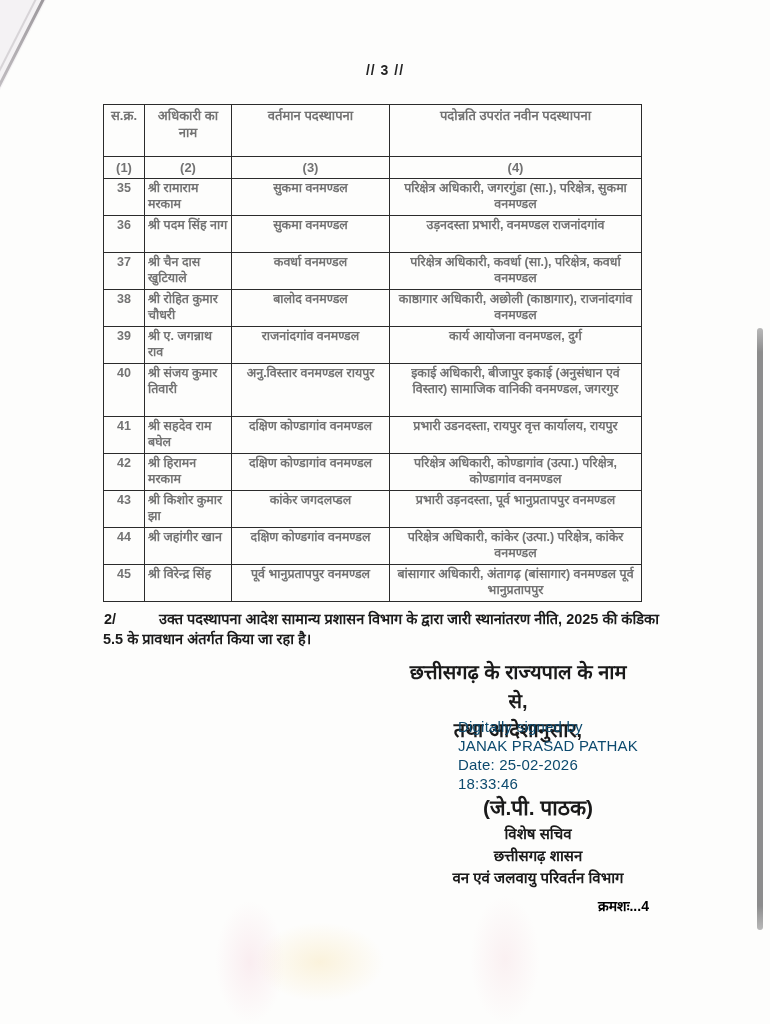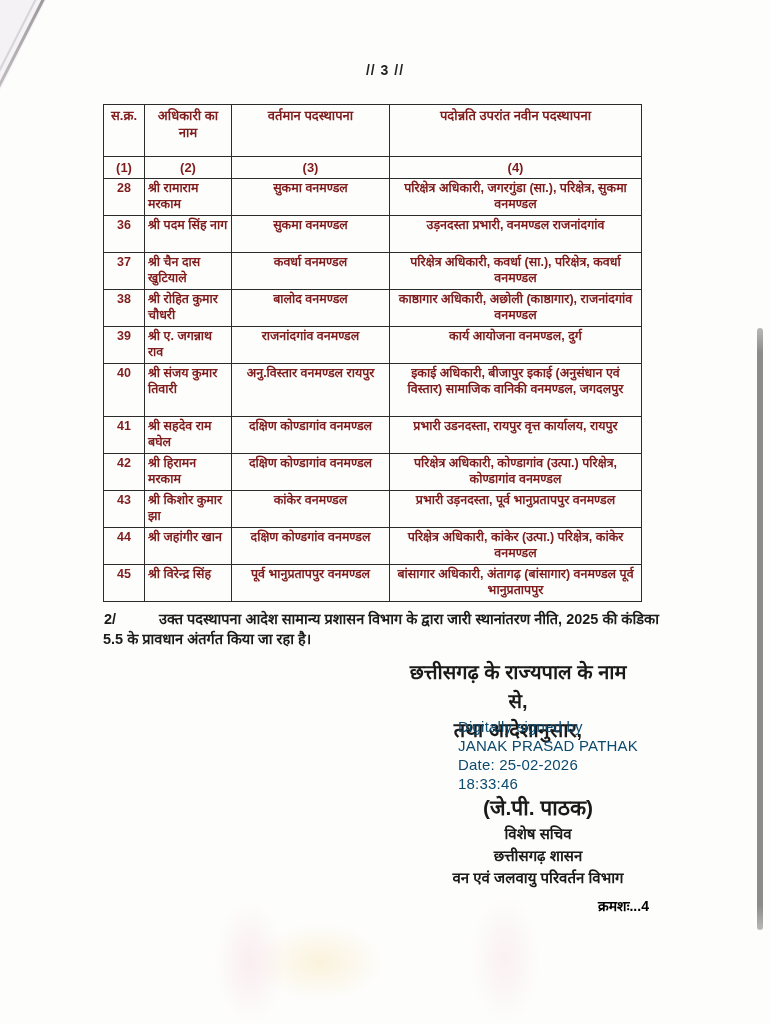--- a/index.html
+++ b/index.html
@@ -42,21 +42,21 @@
   }
   
   .page-num{
     position:absolute;left:0;top:62px;width:770px;text-align:center;
     font-size:14px;font-weight:700;letter-spacing:1px;color:#242424;
   }
   
   table.officers{
     position:absolute;left:103px;top:104px;width:538px;
     border-collapse:collapse;table-layout:fixed;
-    font-size:12.5px;line-height:1.3;color:#7f1d1d;border-radius:28px;
+    font-size:12.5px;line-height:1.3;color:#737373;border-radius:28px;
   }
   table.officers col.c1{width:41px;}
   table.officers col.c2{width:87px;}
   table.officers col.c3{width:158px;}
   table.officers col.c4{width:252px;}
   table.officers th,table.officers td{
     border:1.6px solid #2b2b2b;padding:1px 3px;vertical-align:top;
     font-weight:600;overflow:hidden;
   }
   table.officers thead tr.hdr{height:52px;}
@@ -123,21 +123,21 @@
     </tr>
     <tr class="nums">
       <th>(1)</th>
       <th>(2)</th>
       <th>(3)</th>
       <th>(4)</th>
     </tr>
   </thead>
   <tbody>
   <tr>
-    <td class="sno">28</td>
+    <td class="sno">35</td>
     <td class="name">श्री रामाराम मरकाम</td>
     <td class="cur">सुकमा वनमण्डल</td>
     <td class="new">परिक्षेत्र अधिकारी, जगरगुंडा (सा.), परिक्षेत्र, सुकमा वनमण्डल</td>
   </tr>
 
   <tr>
     <td class="sno">36</td>
     <td class="name">श्री पदम सिंह नाग</td>
     <td class="cur">सुकमा वनमण्डल</td>
     <td class="new">उड़नदस्ता प्रभारी, वनमण्डल राजनांदगांव</td>
@@ -161,41 +161,41 @@
     <td class="sno">39</td>
     <td class="name">श्री ए. जगन्नाथ राव</td>
     <td class="cur">राजनांदगांव वनमण्डल</td>
     <td class="new">कार्य आयोजना वनमण्डल, दुर्ग</td>
   </tr>
 
   <tr>
     <td class="sno">40</td>
     <td class="name">श्री संजय कुमार तिवारी</td>
     <td class="cur">अनु.विस्तार वनमण्डल रायपुर</td>
-    <td class="new">इकाई अधिकारी, बीजापुर इकाई (अनुसंधान एवं विस्तार) सामाजिक वानिकी वनमण्डल, जगदलपुर</td>
+    <td class="new">इकाई अधिकारी, बीजापुर इकाई (अनुसंधान एवं विस्तार) सामाजिक वानिकी वनमण्डल, जगरगुर</td>
   </tr>
 
   <tr>
     <td class="sno">41</td>
     <td class="name">श्री सहदेव राम बघेल</td>
     <td class="cur">दक्षिण कोण्डागांव वनमण्डल</td>
     <td class="new">प्रभारी उडनदस्ता, रायपुर वृत्त कार्यालय, रायपुर</td>
   </tr>
 
   <tr>
     <td class="sno">42</td>
     <td class="name">श्री हिरामन मरकाम</td>
     <td class="cur">दक्षिण कोण्डागांव वनमण्डल</td>
     <td class="new">परिक्षेत्र अधिकारी, कोण्डागांव (उत्पा.) परिक्षेत्र, कोण्डागांव वनमण्डल</td>
   </tr>
 
   <tr>
     <td class="sno">43</td>
     <td class="name">श्री किशोर कुमार झा</td>
-    <td class="cur">कांकेर वनमण्डल</td>
+    <td class="cur">कांकेर जगदलप्डल</td>
     <td class="new">प्रभारी उड़नदस्ता, पूर्व भानुप्रतापपुर वनमण्डल</td>
   </tr>
 
   <tr>
     <td class="sno">44</td>
     <td class="name">श्री जहांगीर खान</td>
     <td class="cur">दक्षिण कोण्डगांव वनमण्डल</td>
     <td class="new">परिक्षेत्र अधिकारी, कांकेर (उत्पा.) परिक्षेत्र, कांकेर वनमण्डल</td>
   </tr>
 

